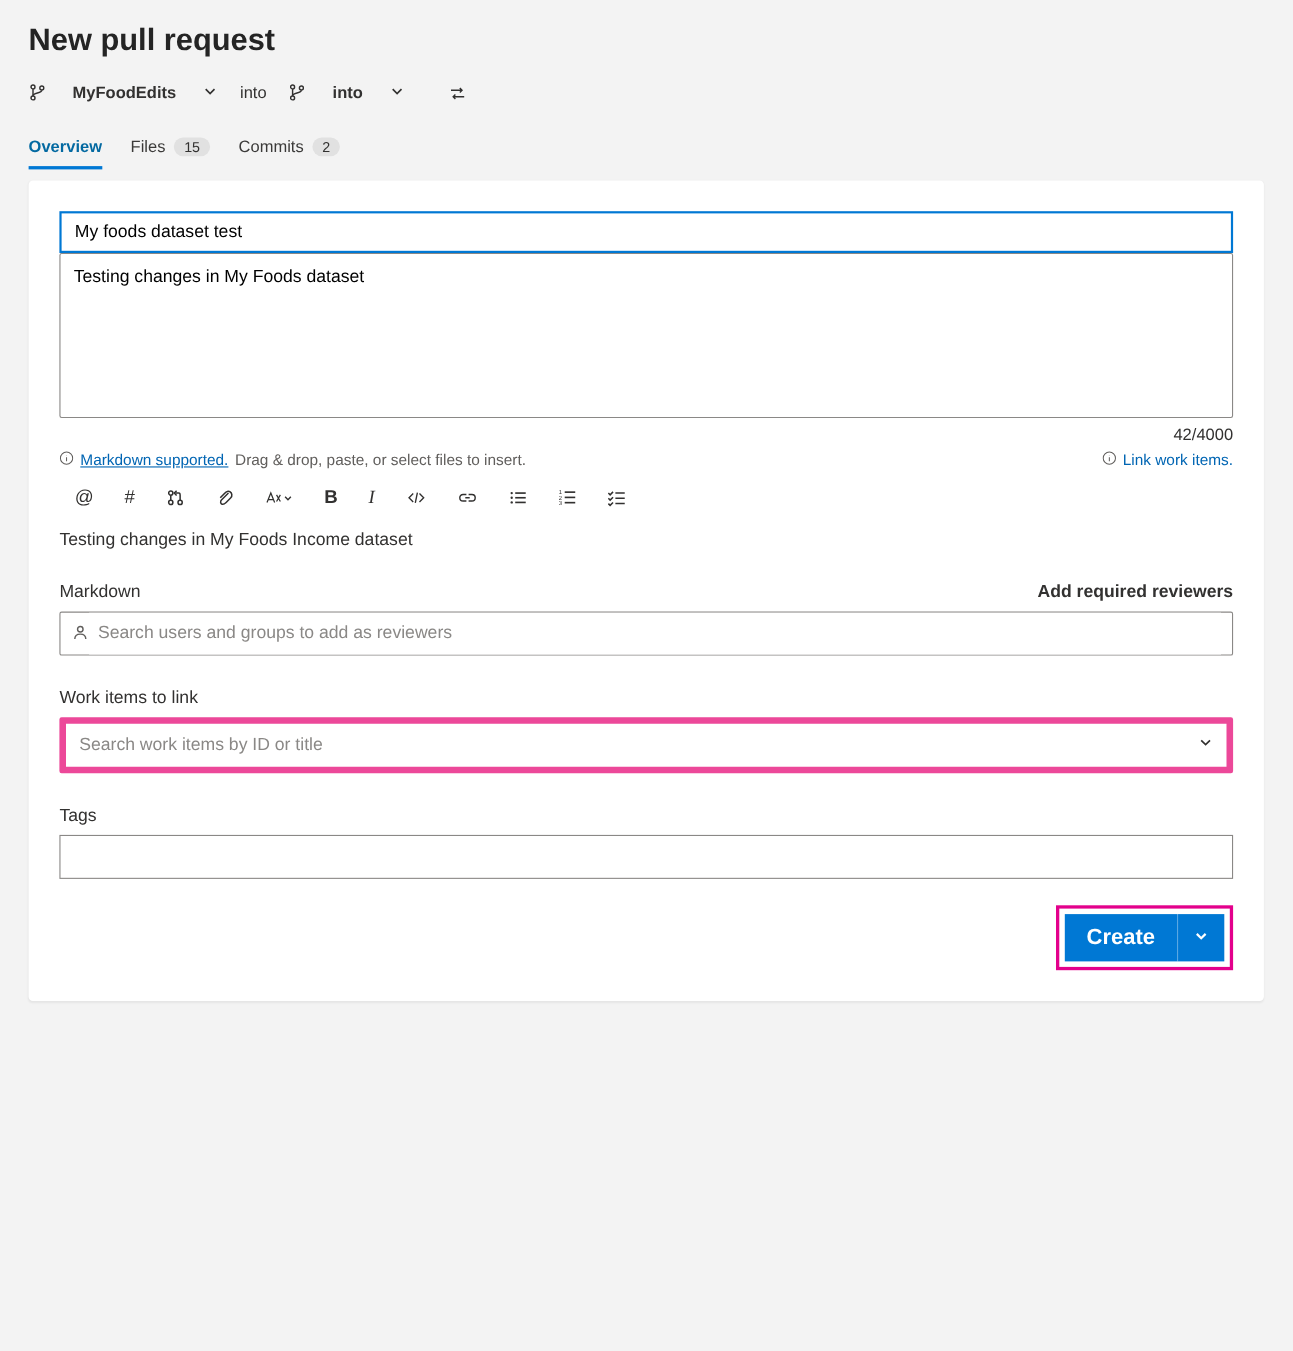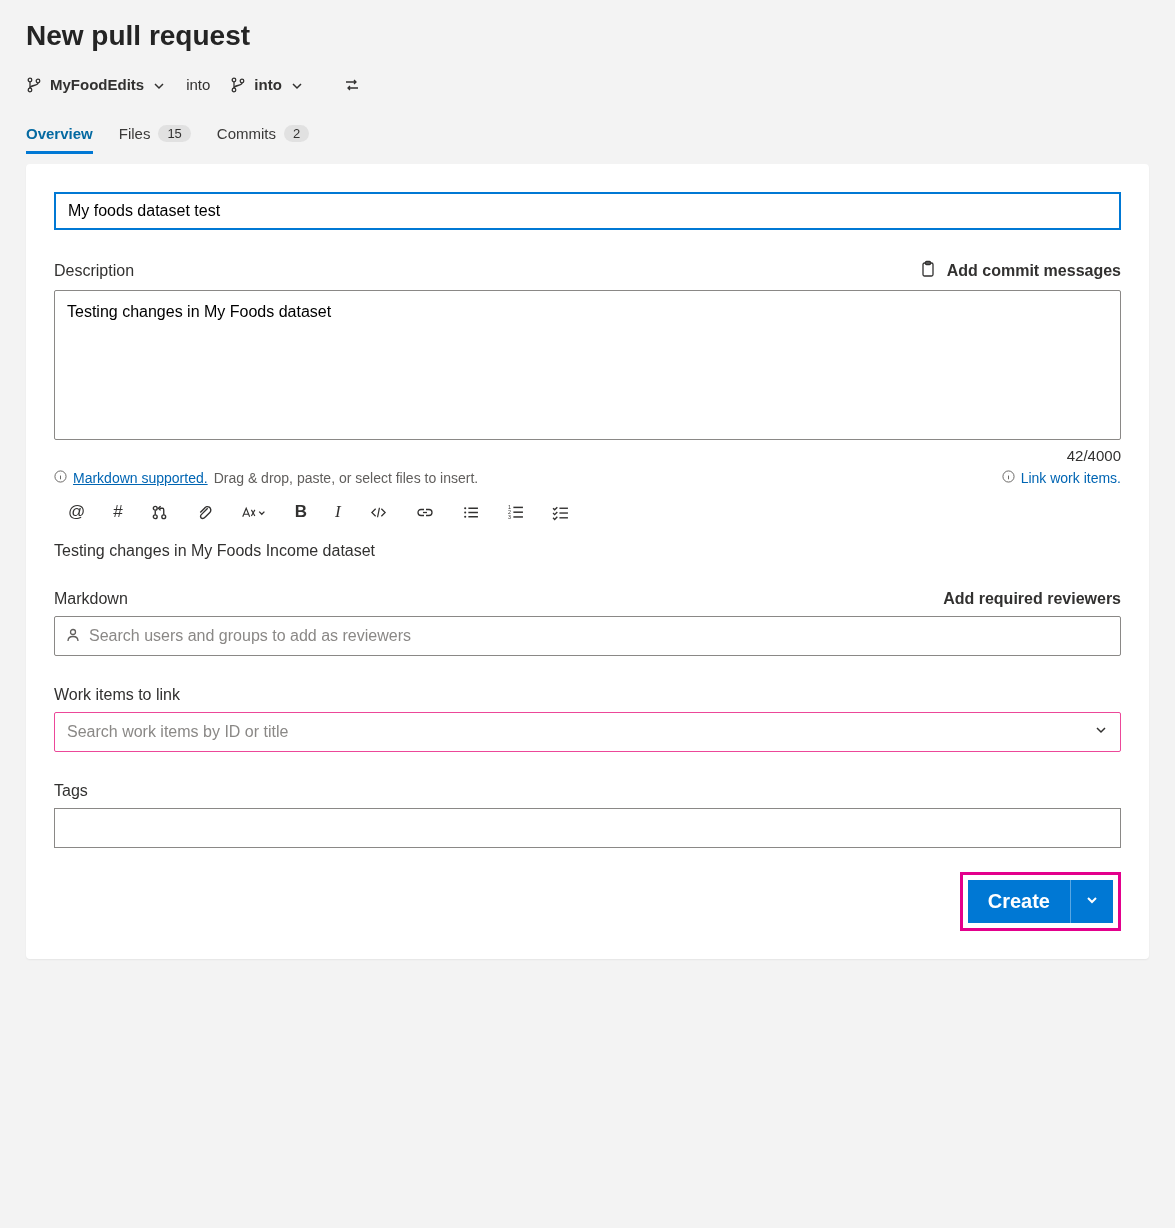--- a/index.html
+++ b/index.html
@@ -20,22 +20,22 @@
     }
     .branch-row {
       display: flex;
       align-items: center;
       gap: 20px;
       margin-bottom: 24px;
       font-size: 15px;
     }
     .branch-picker {
       display: flex;
-      align-items: flex-end;
-      gap: 8px;
+      align-items: flex-start;
+      gap: 24px;
       cursor: pointer;
     }
     .branch-icon svg { display: block; }
     .branch-name { font-weight: 600; }
     .into-label { color: #323130; }
     .chevron-icon svg { display: block; }
     .swap-icon svg { display: block; }
     .tabs {
       display: flex;
       align-items: center;
@@ -181,21 +181,21 @@
       outline: none;
       width: 100%;
       padding: 10px 8px;
       font-size: 16px;
       font-family: inherit;
     }
     .select-like {
       display: flex;
       align-items: center;
       justify-content: space-between;
-      border: 1px solid #ec4899;
+      border: 6px solid #ec4899;
       border-radius: 2px;
       padding: 10px 12px;
       cursor: pointer;
       font-size: 16px;
       color: #605e5c;
     }
     .footer-row {
       display: flex;
       justify-content: flex-end;
       margin-top: 24px;
@@ -290,32 +290,20 @@
     </div>
     <div class="tab tab-not-active">
       <span>Commits</span>
       <span class="badge">2</span>
     </div>
   </div>
 
   <div class="card">
     <input class="text-input" type="text" value="My foods dataset test" style="">
 
-    <div class="row-between section-spacer">
-      <div class="field-label" style="margin-bottom:0;">Description</div>
-      <div class="action-link">
-        <span>
-          <svg width="18" height="18" viewBox="0 0 18 18" fill="none" stroke="#323130" stroke-width="1.3">
-            <rect x="4" y="3" width="10" height="13" rx="1.5"></rect>
-              <rect x="6.5" y="1.5" width="5" height="3" rx="1"></rect>
-          </svg>
-        </span>
-        <span>Add commit messages</span>
-      </div>
-    </div>
     <textarea class="textarea" style="">Testing changes in My Foods dataset</textarea>
     <div class="char-count">42/4000</div>
 
     <div class="hint-row">
       <div class="hint-left">
         <span>
           <svg width="13" height="13" viewBox="0 0 14 14" fill="none" stroke="#605e5c" stroke-width="1">
               <circle cx="7" cy="7" r="6"></circle>
               <path d="M7 4 V4.1 M7 6 V10"></path>
             </svg>

